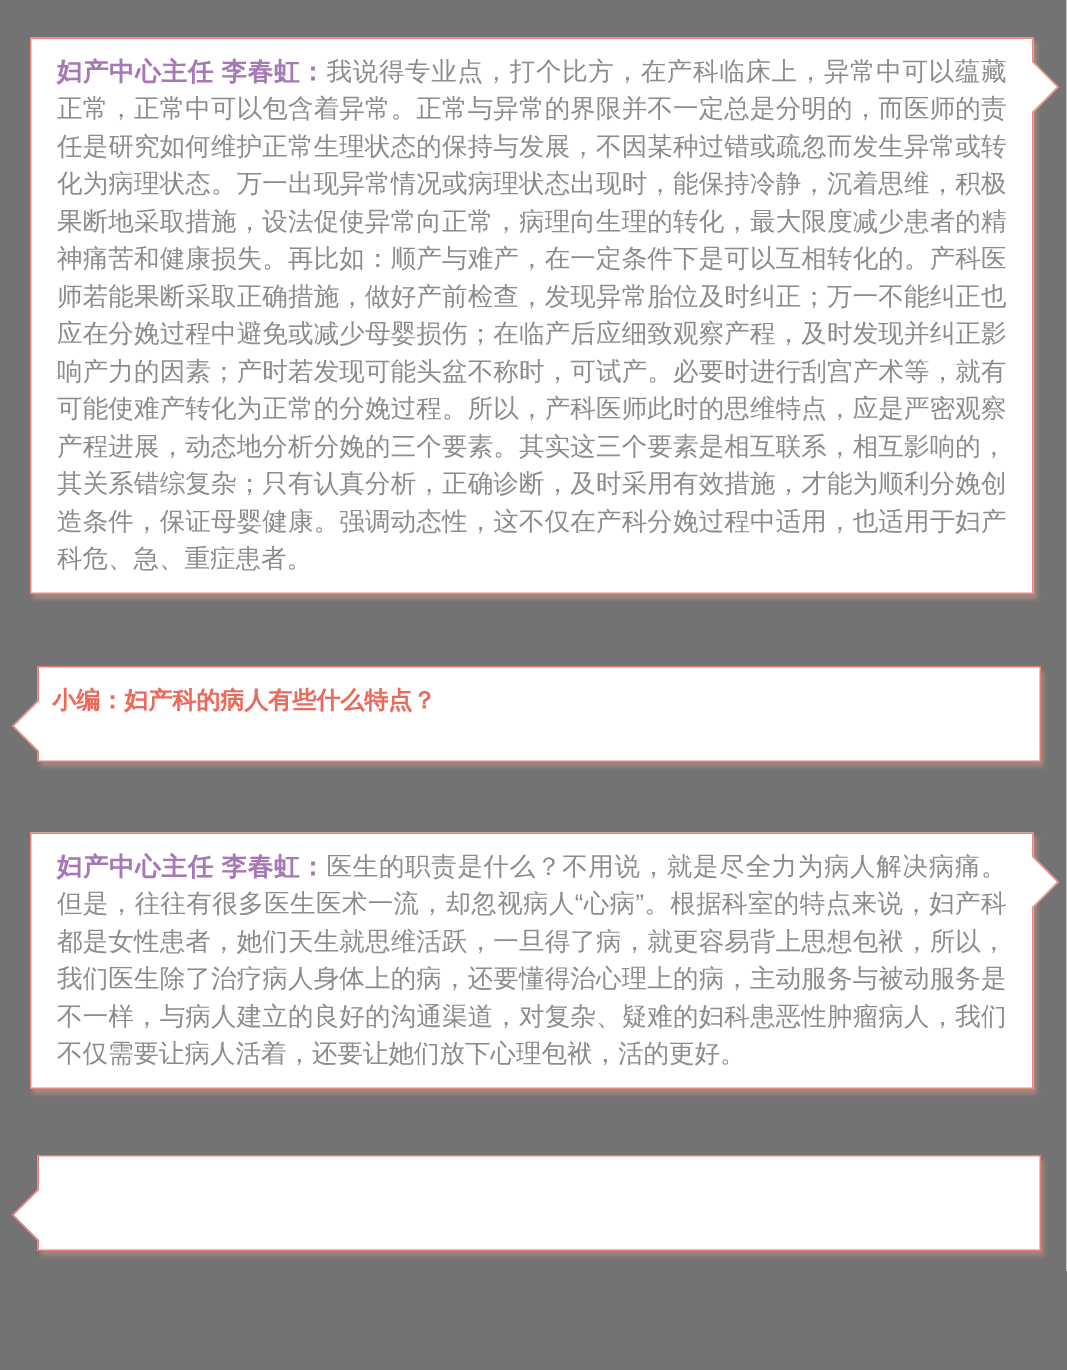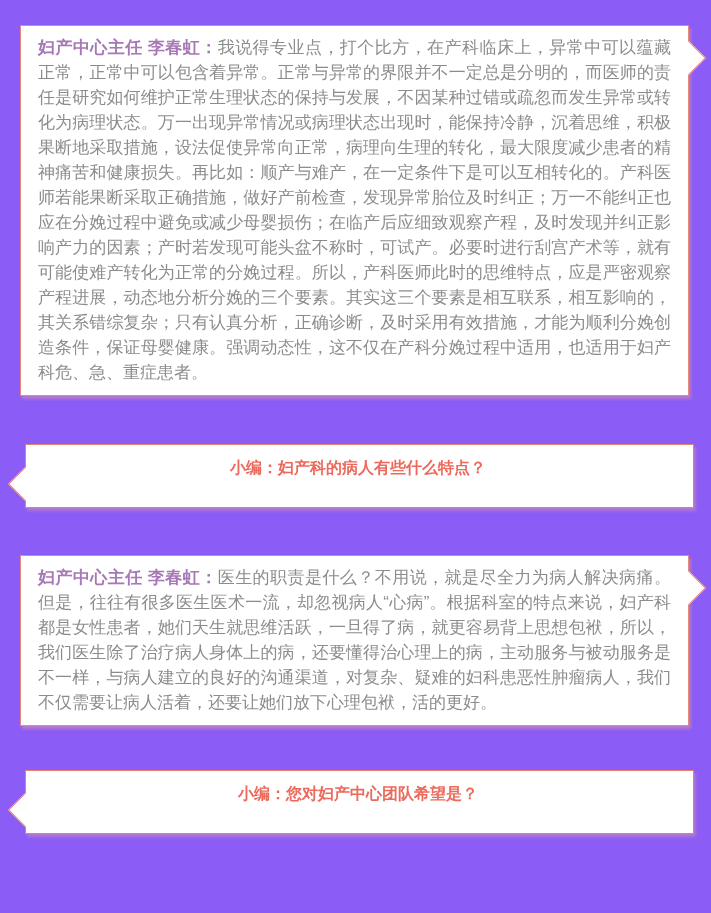--- a/index.html
+++ b/index.html
@@ -1,21 +1,21 @@
 <!DOCTYPE html>
 <html><head>
 <meta charset="utf-8">
 <style>
   * { margin: 0; padding: 0; box-sizing: border-box; }
   html, body { background: #ffffff; }
   .page {
     position: relative;
     width: 711px;
     height: 913px;
-    background: #8b5cf6;
+    background: #737373;
     font-family: "Liberation Sans", sans-serif;
     overflow: hidden;
   }
   .bubble {
     position: relative;
     background: #ffffff;
   }
   .bubble.big {
     margin-left: 20px;
     width: 669px;
@@ -23,21 +23,20 @@
     box-shadow: 2px 3px 3px rgba(238, 162, 150, 0.45);
     padding: 9px 17px 10px 17px;
   }
   .bubble.small {
     margin-left: 25px;
     width: 669px;
     height: 64px;
     border: 1px solid #e87f73;
     box-shadow: 2px 3px 3px rgba(238, 162, 150, 0.40);
     padding: 13px 12px 0 9px;
-    text-align: center;
   }
   .mt-first { margin-top: 25px; }
   .mt-q1    { margin-top: 48px; }
   .mt-a2    { margin-top: 47px; }
   .mt-q2    { margin-top: 44px; }
 
   .para {
     color: #8c8c8c;
     font-size: 17px;
     line-height: 25px;
@@ -92,16 +91,15 @@
     <p class="editor-q">小编：妇产科的病人有些什么特点？</p>
   </section>
 
   <section class="bubble big mt-a2">
     <span class="tail tail-right"></span>
     <p class="para"><span class="speaker">妇产中心主任  李春虹：</span><span>医生的职责是什么？不用说，就是尽全力为病人解决病痛。但是，往往有很多医生医术一流，却忽视病人“心病”。根据科室的特点来说，妇产科都是女性患者，她们天生就思维活跃，一旦得了病，就更容易背上思想包袱，所以，我们医生除了治疗病人身体上的病，还要懂得治心理上的病，主动服务与被动服务是不一样，与病人建立的良好的沟通渠道，对复杂、疑难的妇科患恶性肿瘤病人，我们不仅需要让病人活着，还要让她们放下心理包袱，活的更好。</span></p>
   </section>
 
   <section class="bubble small mt-q2">
     <span class="tail tail-left"></span>
-    <p class="editor-q">小编：您对妇产中心团队希望是？</p>
   </section>
 
 </div>
 
 </body></html>

